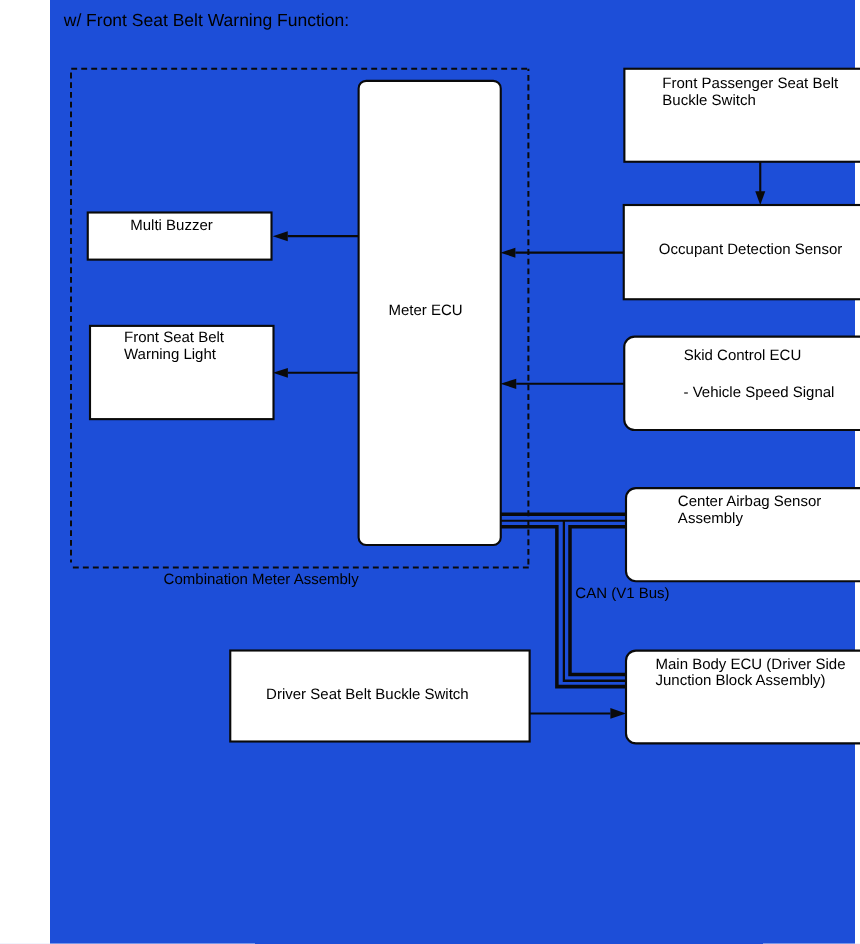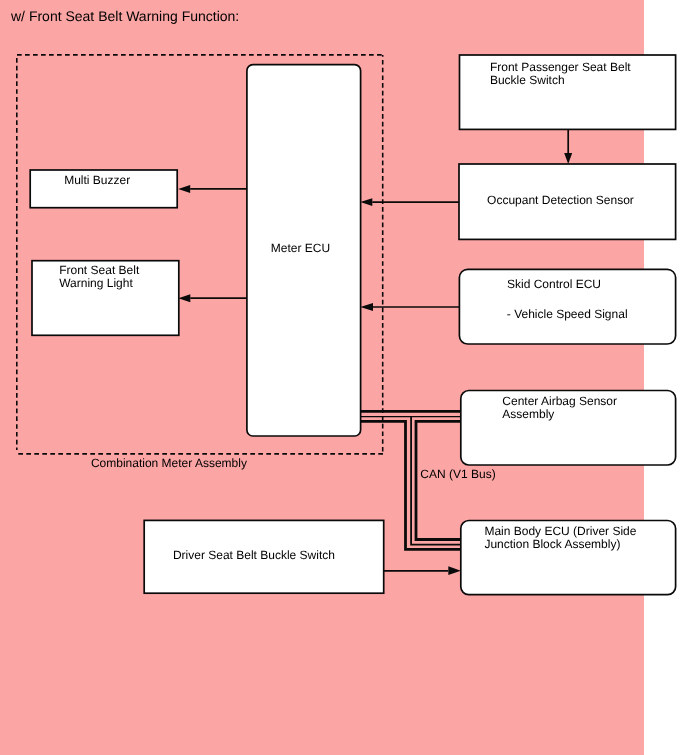--- a/index.html
+++ b/index.html
@@ -3,21 +3,21 @@
 <meta charset="utf-8">
 <title>Seat Belt Warning System Block Diagram</title>
 <style>
   html, body { margin:0; padding:0; background:#ffffff; }
   body {
     width:688px; height:755px; overflow:hidden;
     font-family:"Liberation Sans", sans-serif;
     -webkit-font-smoothing:antialiased;
     text-rendering:geometricPrecision;
   }
-  #root { position:relative; width:644px; height:755px; background:#fca5a5; }
+  #root { position:relative; width:644px; height:755px; background:#1d4ed8;margin-left:40px; }
   svg#diagram { display:block; position:absolute; left:0; top:0; }
   text { font-family:"Liberation Sans", sans-serif; fill:#000000; -webkit-font-smoothing:antialiased; }
   .t12 { font-size:12px; }
   .t14 { font-size:14px; }
   .box { fill:#ffffff; stroke:#0a0a0a; stroke-width:1.7; }
   .boxr { fill:#ffffff; stroke:#0a0a0a; stroke-width:1.7; }
   .wire { stroke:#0a0a0a; stroke-width:1.7; fill:none; }
   .buswire1 { stroke:#0a0a0a; stroke-width:2.9; fill:none; }
   .buswire2 { stroke:#0a0a0a; stroke-width:1.45; fill:none; }
   .buswire2v { stroke:#0a0a0a; stroke-width:1.8; fill:none; }

